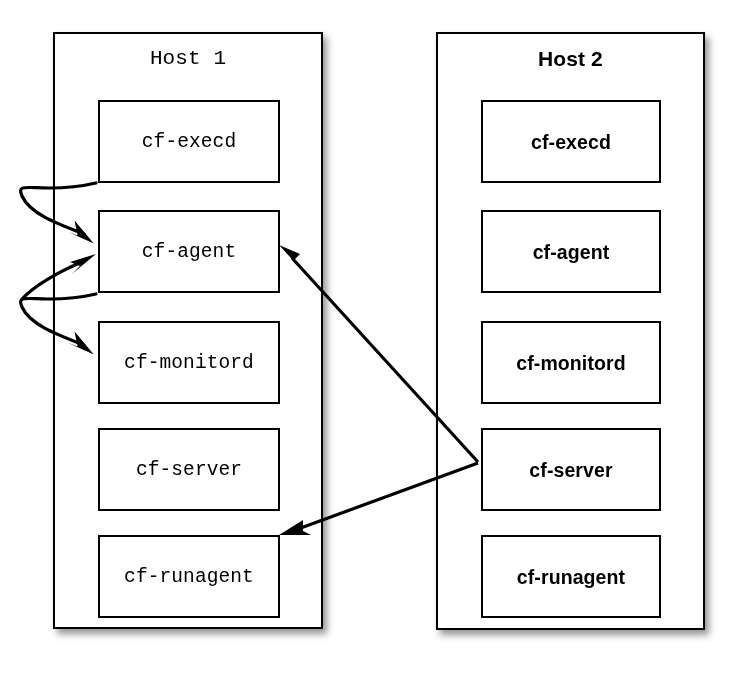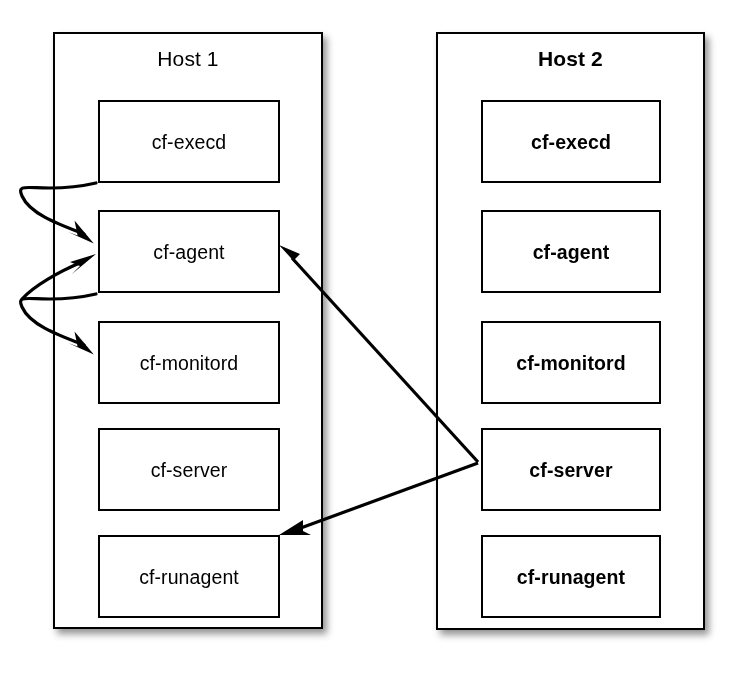--- a/index.html
+++ b/index.html
@@ -19,21 +19,21 @@
   }
 
   
   .host-box {
     position: absolute;
     background: #ffffff;
     border: 2px solid #000000;
     box-sizing: border-box;
     box-shadow: 4px 5px 7px rgba(0,0,0,0.42);
   }
-  #host1-box { left: 53px;  top: 32px; width: 270px; height: 597px; }
+  #host1-box { left: 53px;  top: 32px; width: 270px; height: 597px; font-family: Liberation Mono, monospace; }
   #host2-box { left: 436px; top: 32px; width: 269px; height: 598px; font-weight: bold; }
 
   .host-title {
     position: absolute;
     left: 0;
     right: 0;
     top: 12px;
     text-align: center;
     font-size: 21px;
     line-height: 26px;

